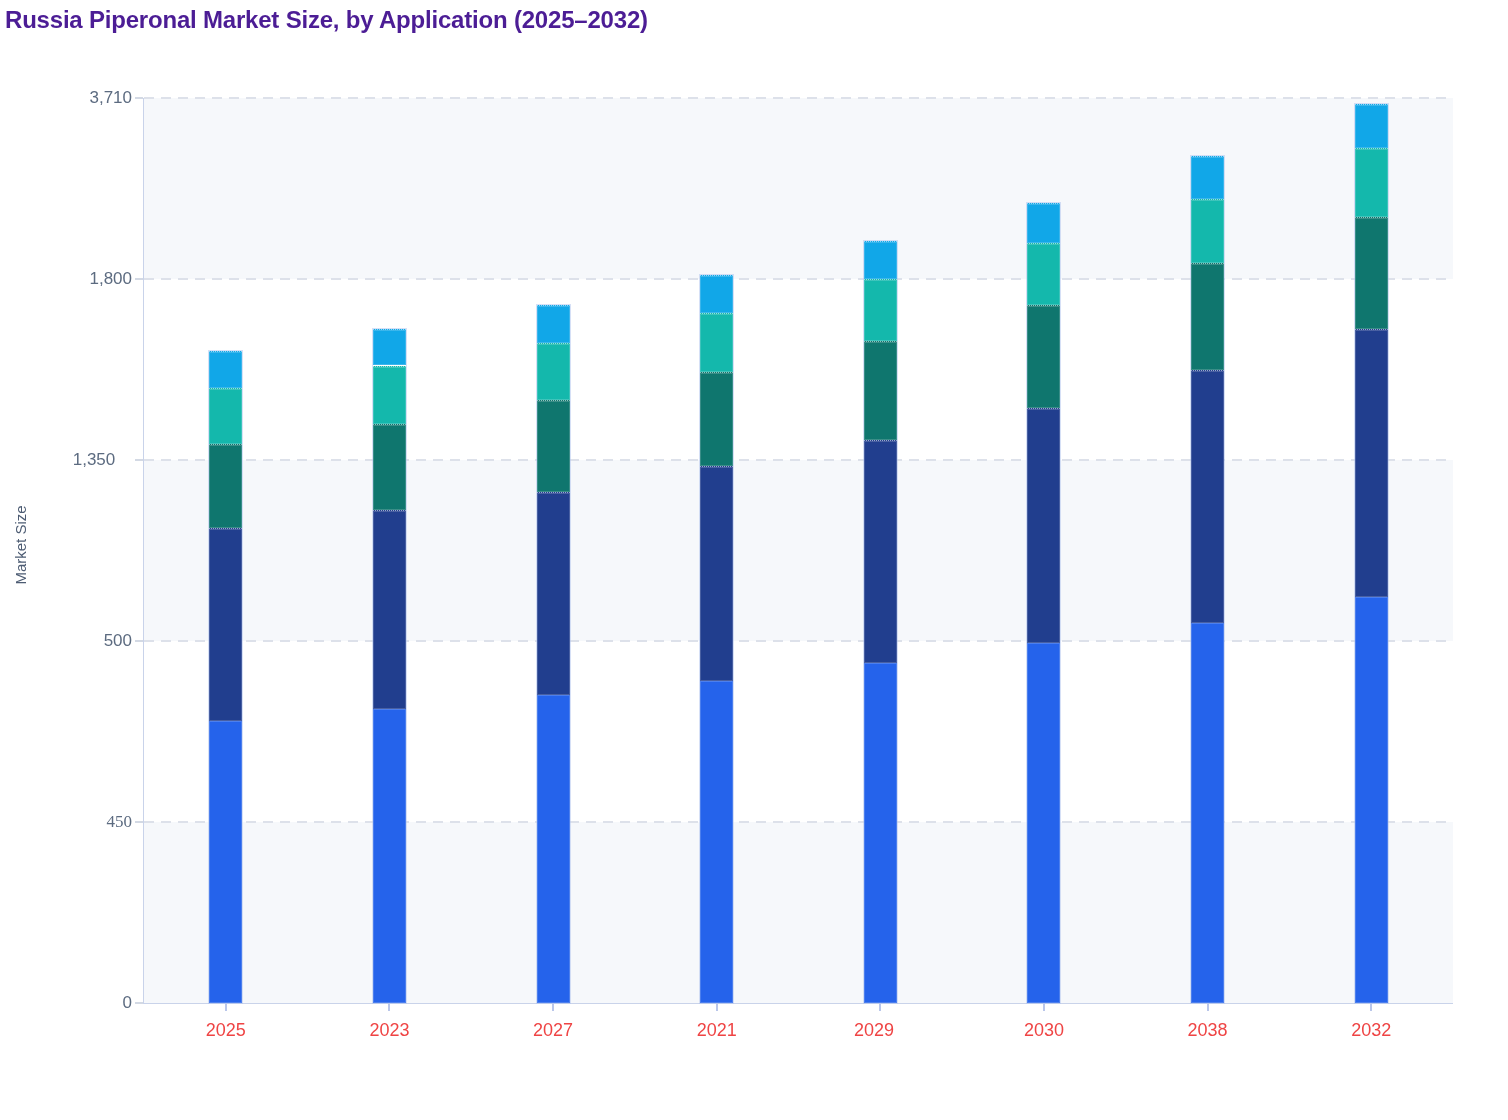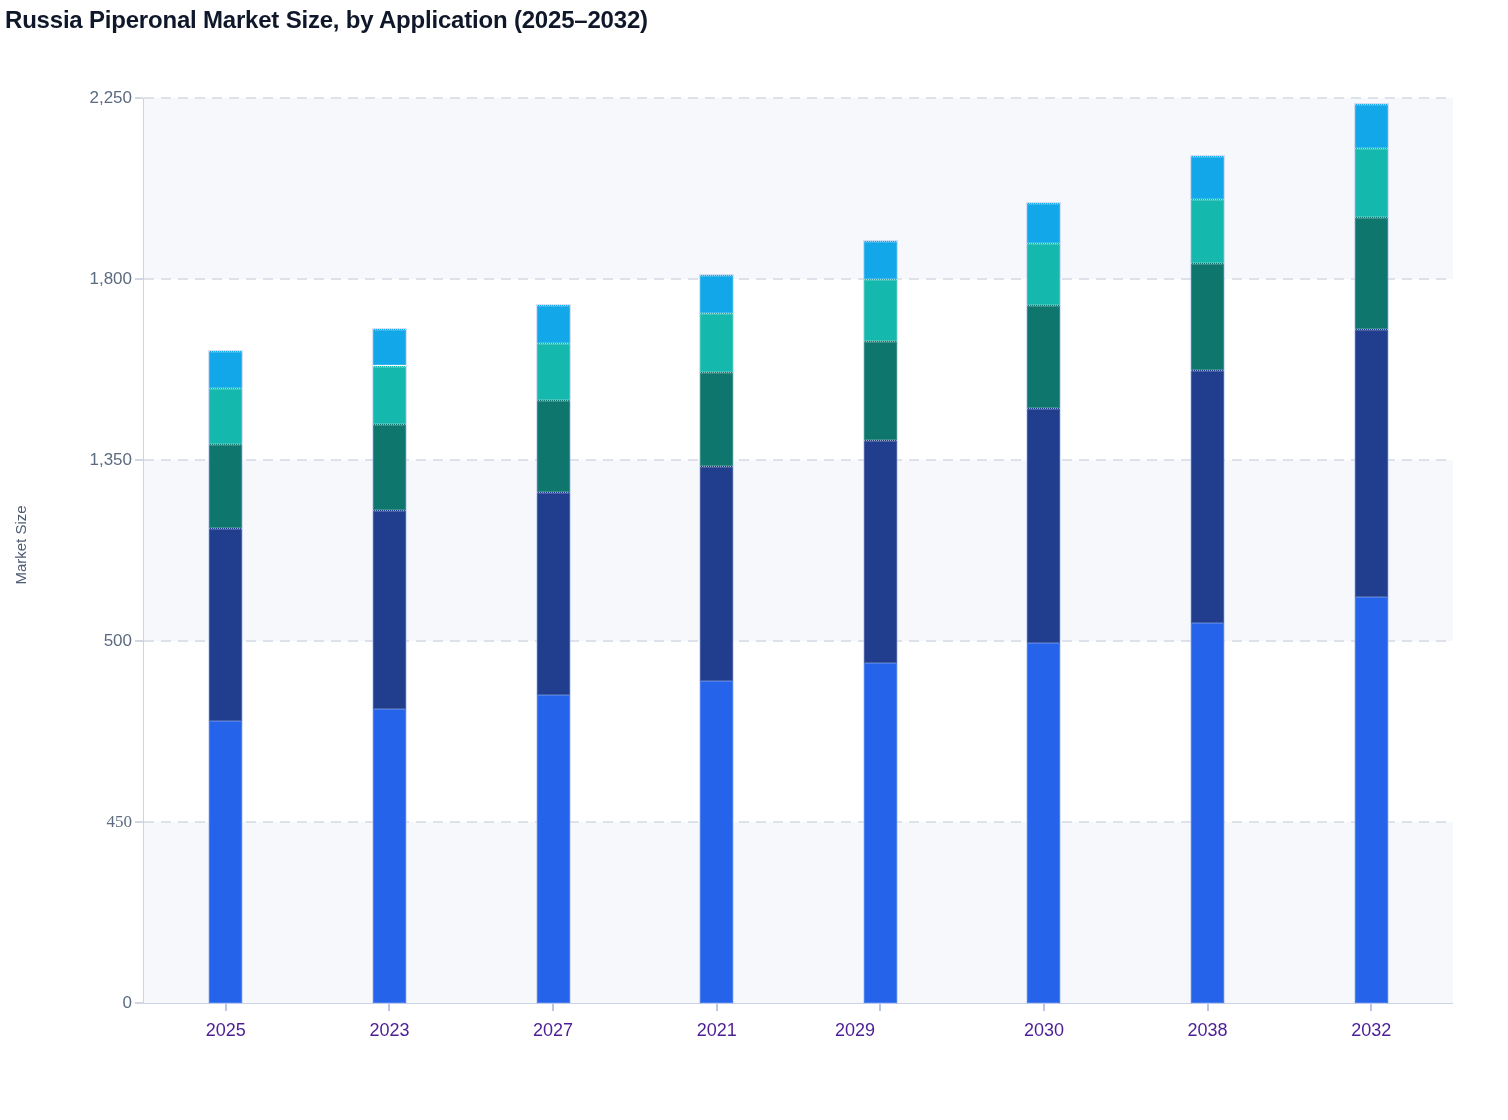--- a/index.html
+++ b/index.html
@@ -12,21 +12,21 @@
     overflow: hidden;
   }
   .chart-title {
     position: absolute;
     left: 5px;
     top: 6px;
     margin: 0;
     font-size: 24px;
     font-weight: 700;
     letter-spacing: -0.2px;
-    color: #0f172a;
+    color: #4c1d95;
   }
   .y-axis-title {
     position: absolute;
     left: 20px;
     top: 545px;
     transform: translate(-50%, -50%) rotate(-90deg);
     white-space: nowrap;
     font-size: 15px;
     color: #4d5c73;
   }
@@ -50,21 +50,21 @@
   }
   .y-tick-label {
     position: absolute; left: -88px; width: 76px;
     text-align: right; font-size: 17px; color: #5c6b80;
   }
   .x-tick-mark {
     position: absolute; width: 2px; height: 8px; top: 905px; background: #b9c6ea;
   }
   .x-tick-label {
     position: absolute; top: 922px; width: 90px;
-    text-align: center; font-size: 18px; color: #4c1d95;
+    text-align: center; font-size: 18px; color: #ef4444;
   }
   .bar {
     position: absolute; width: 33px; bottom: 0;
     box-shadow: 0 0 0 1px rgba(174, 194, 238, 0.5);
   }
   .seg {
     position: absolute; left: 0; right: 0;
     box-shadow: inset 0 0 0 1px rgba(255, 255, 255, 0.18);
   }
   .seg.sep { border-top: 1px dotted rgba(255, 255, 255, 0.55); box-sizing: border-box; }
@@ -84,27 +84,27 @@
       <div class="y-tick-mark" style="top: 904px;"></div>
       <div class="y-tick-label" style="top: 895px;">0</div>
       <div class="gridline" style="top: 723px;"></div>
       <div class="y-tick-mark" style="top: 723px;"></div>
       <div class="y-tick-label" style="top: 714px; font-family: Liberation Serif, serif;">450</div>
       <div class="gridline" style="top: 542px;"></div>
       <div class="y-tick-mark" style="top: 542px;"></div>
       <div class="y-tick-label" style="top: 533px;">500</div>
       <div class="gridline" style="top: 361px;"></div>
       <div class="y-tick-mark" style="top: 361px;"></div>
-      <div class="y-tick-label" style="top: 352px;">1,350</div>
+      <div class="y-tick-label" style="top: 352px; text-align: center;">1,350</div>
       <div class="gridline" style="top: 180px;"></div>
       <div class="y-tick-mark" style="top: 180px;"></div>
       <div class="y-tick-label" style="top: 171px;">1,800</div>
       <div class="gridline" style="top: -1px;"></div>
       <div class="y-tick-mark" style="top: -1px;"></div>
-      <div class="y-tick-label" style="top: -10px;">2,250</div>
+      <div class="y-tick-label" style="top: -10px;">3,710</div>
       <div class="bar" style="left: 65.3125px; height: 651.6px;">
         <div class="seg" style="bottom: 0px; height: 281.556px; background: rgb(37, 99, 235);"></div>
         <div class="seg sep" style="bottom: 281.556px; height: 193.067px; background: rgb(33, 62, 142);"></div>
         <div class="seg sep" style="bottom: 474.622px; height: 84.4667px; background: rgb(15, 118, 110);"></div>
         <div class="seg sep" style="bottom: 559.089px; height: 56.3111px; background: rgb(20, 184, 172);"></div>
         <div class="seg sep" style="bottom: 615.4px; height: 36.2px; background: rgb(17, 167, 232);"></div>
       </div>
       <div class="x-tick-mark" style="left: 80.8125px;"></div>
       <div class="x-tick-label" style="left: 36.8125px;">2025</div>
       <div class="bar" style="left: 228.938px; height: 673.722px;">
@@ -135,21 +135,21 @@
       <div class="x-tick-mark" style="left: 571.688px;"></div>
       <div class="x-tick-label" style="left: 527.688px;">2021</div>
       <div class="bar" style="left: 719.812px; height: 762.211px;">
         <div class="seg" style="bottom: 0px; height: 339.878px; background: rgb(37, 99, 235);"></div>
         <div class="seg sep" style="bottom: 339.878px; height: 223.233px; background: rgb(33, 62, 142);"></div>
         <div class="seg sep" style="bottom: 563.111px; height: 98.5444px; background: rgb(15, 118, 110);"></div>
         <div class="seg sep" style="bottom: 661.656px; height: 62.3444px; background: rgb(20, 184, 172);"></div>
         <div class="seg sep" style="bottom: 724px; height: 38.2111px; background: rgb(17, 167, 232);"></div>
       </div>
       <div class="x-tick-mark" style="left: 735.312px;"></div>
-      <div class="x-tick-label" style="left: 666px;">2029</div>
+      <div class="x-tick-label" style="left: 685px;">2029</div>
       <div class="bar" style="left: 883.438px; height: 800.422px;">
         <div class="seg" style="bottom: 0px; height: 359.989px; background: rgb(37, 99, 235);"></div>
         <div class="seg sep" style="bottom: 359.989px; height: 235.3px; background: rgb(33, 62, 142);"></div>
         <div class="seg sep" style="bottom: 595.289px; height: 102.567px; background: rgb(15, 118, 110);"></div>
         <div class="seg sep" style="bottom: 697.856px; height: 62.3444px; background: rgb(20, 184, 172);"></div>
         <div class="seg sep" style="bottom: 760.2px; height: 40.2222px; background: rgb(17, 167, 232);"></div>
       </div>
       <div class="x-tick-mark" style="left: 898.938px;"></div>
       <div class="x-tick-label" style="left: 854.938px;">2030</div>
       <div class="bar" style="left: 1047.06px; height: 846.678px;">

